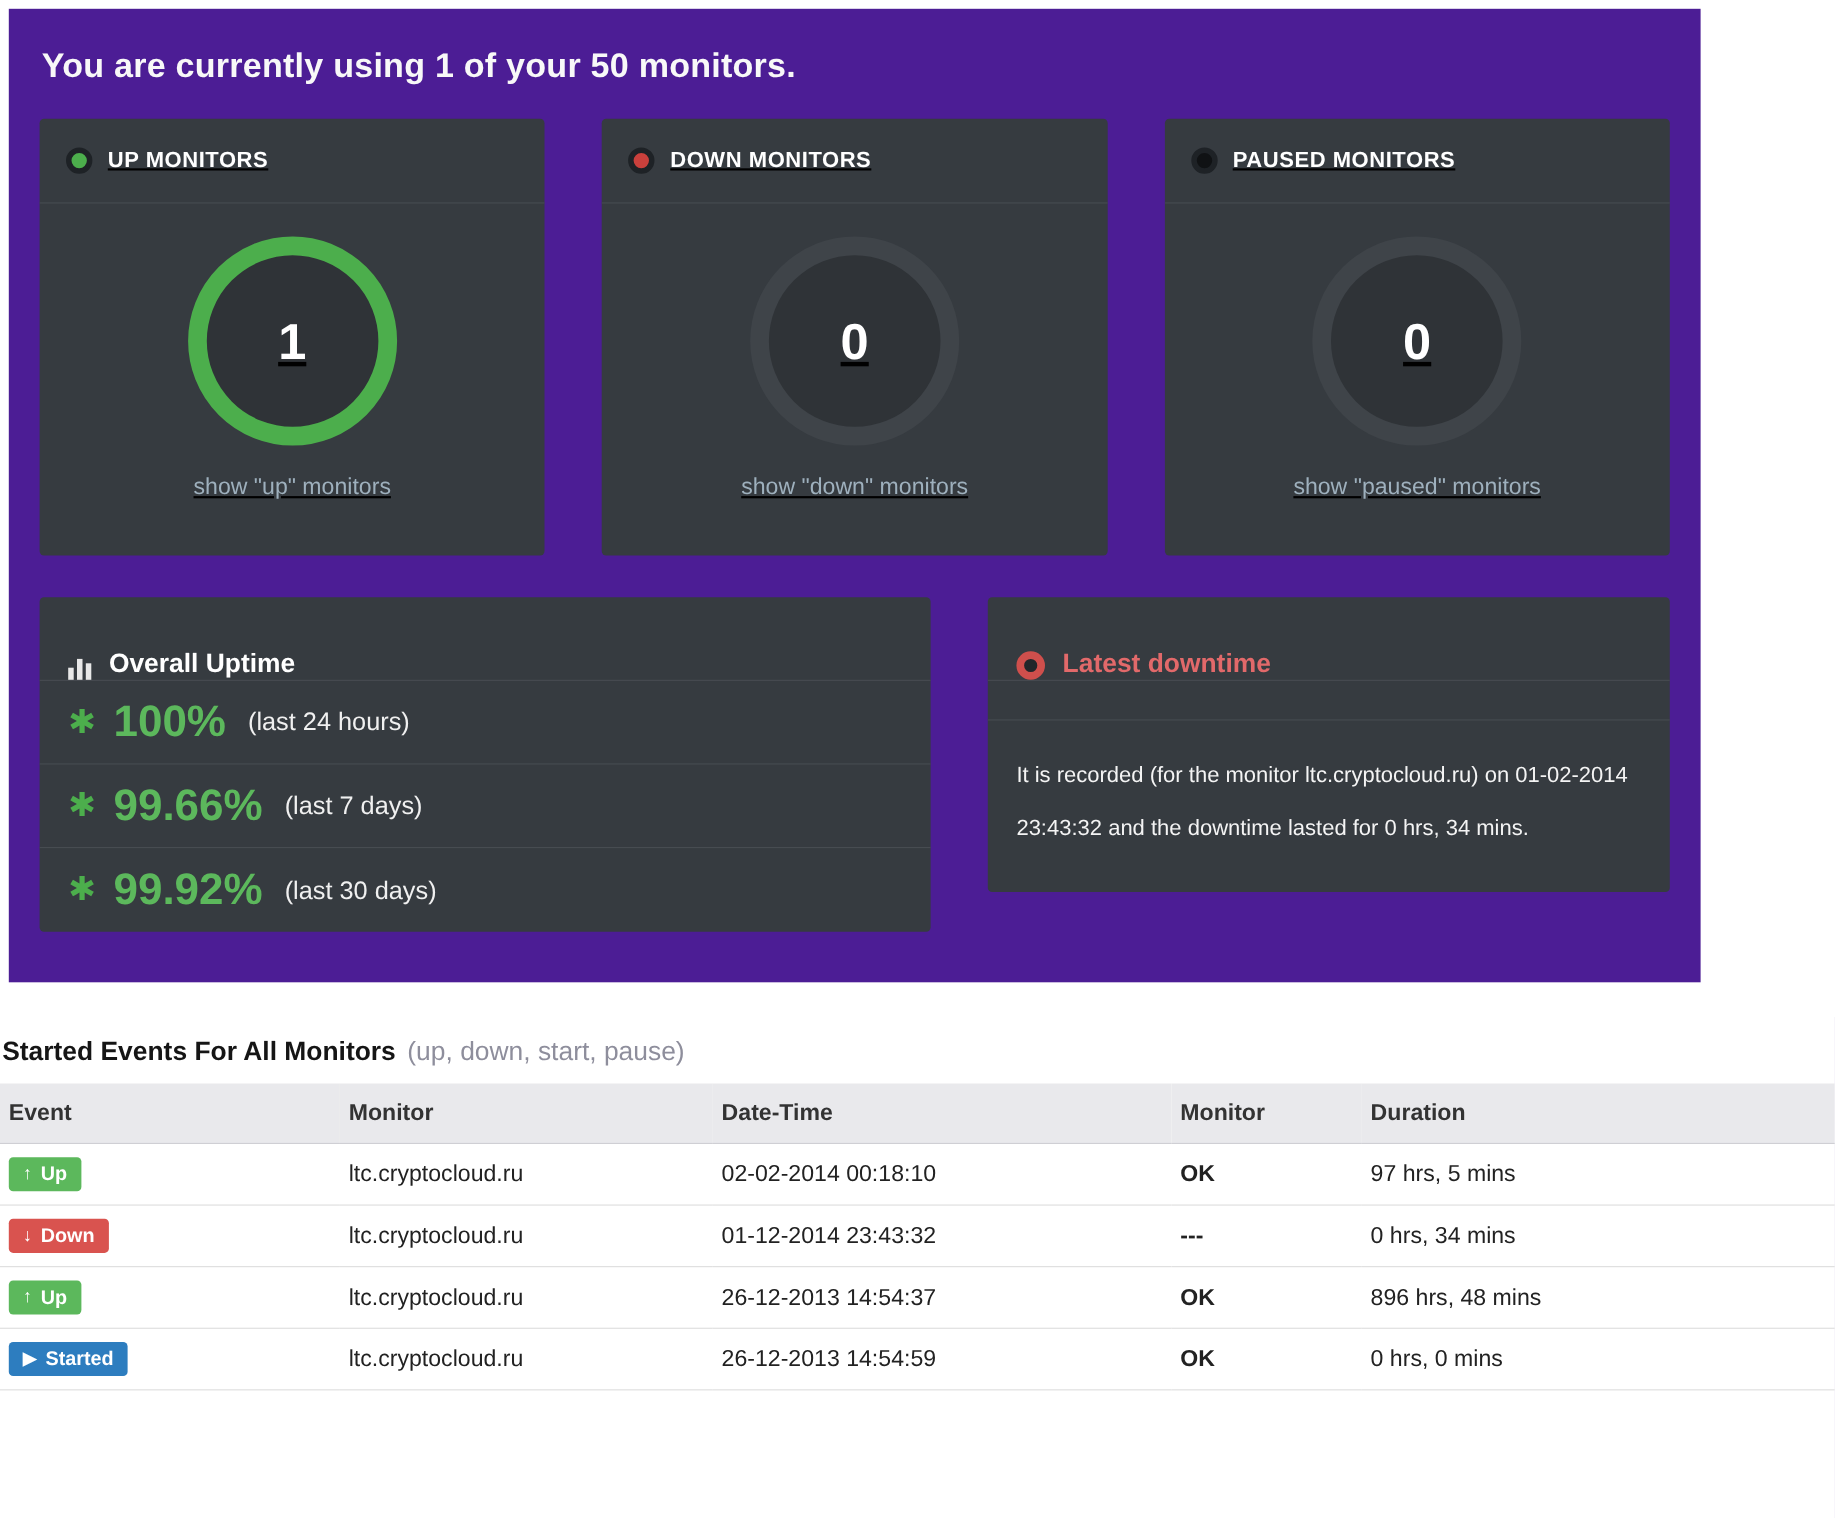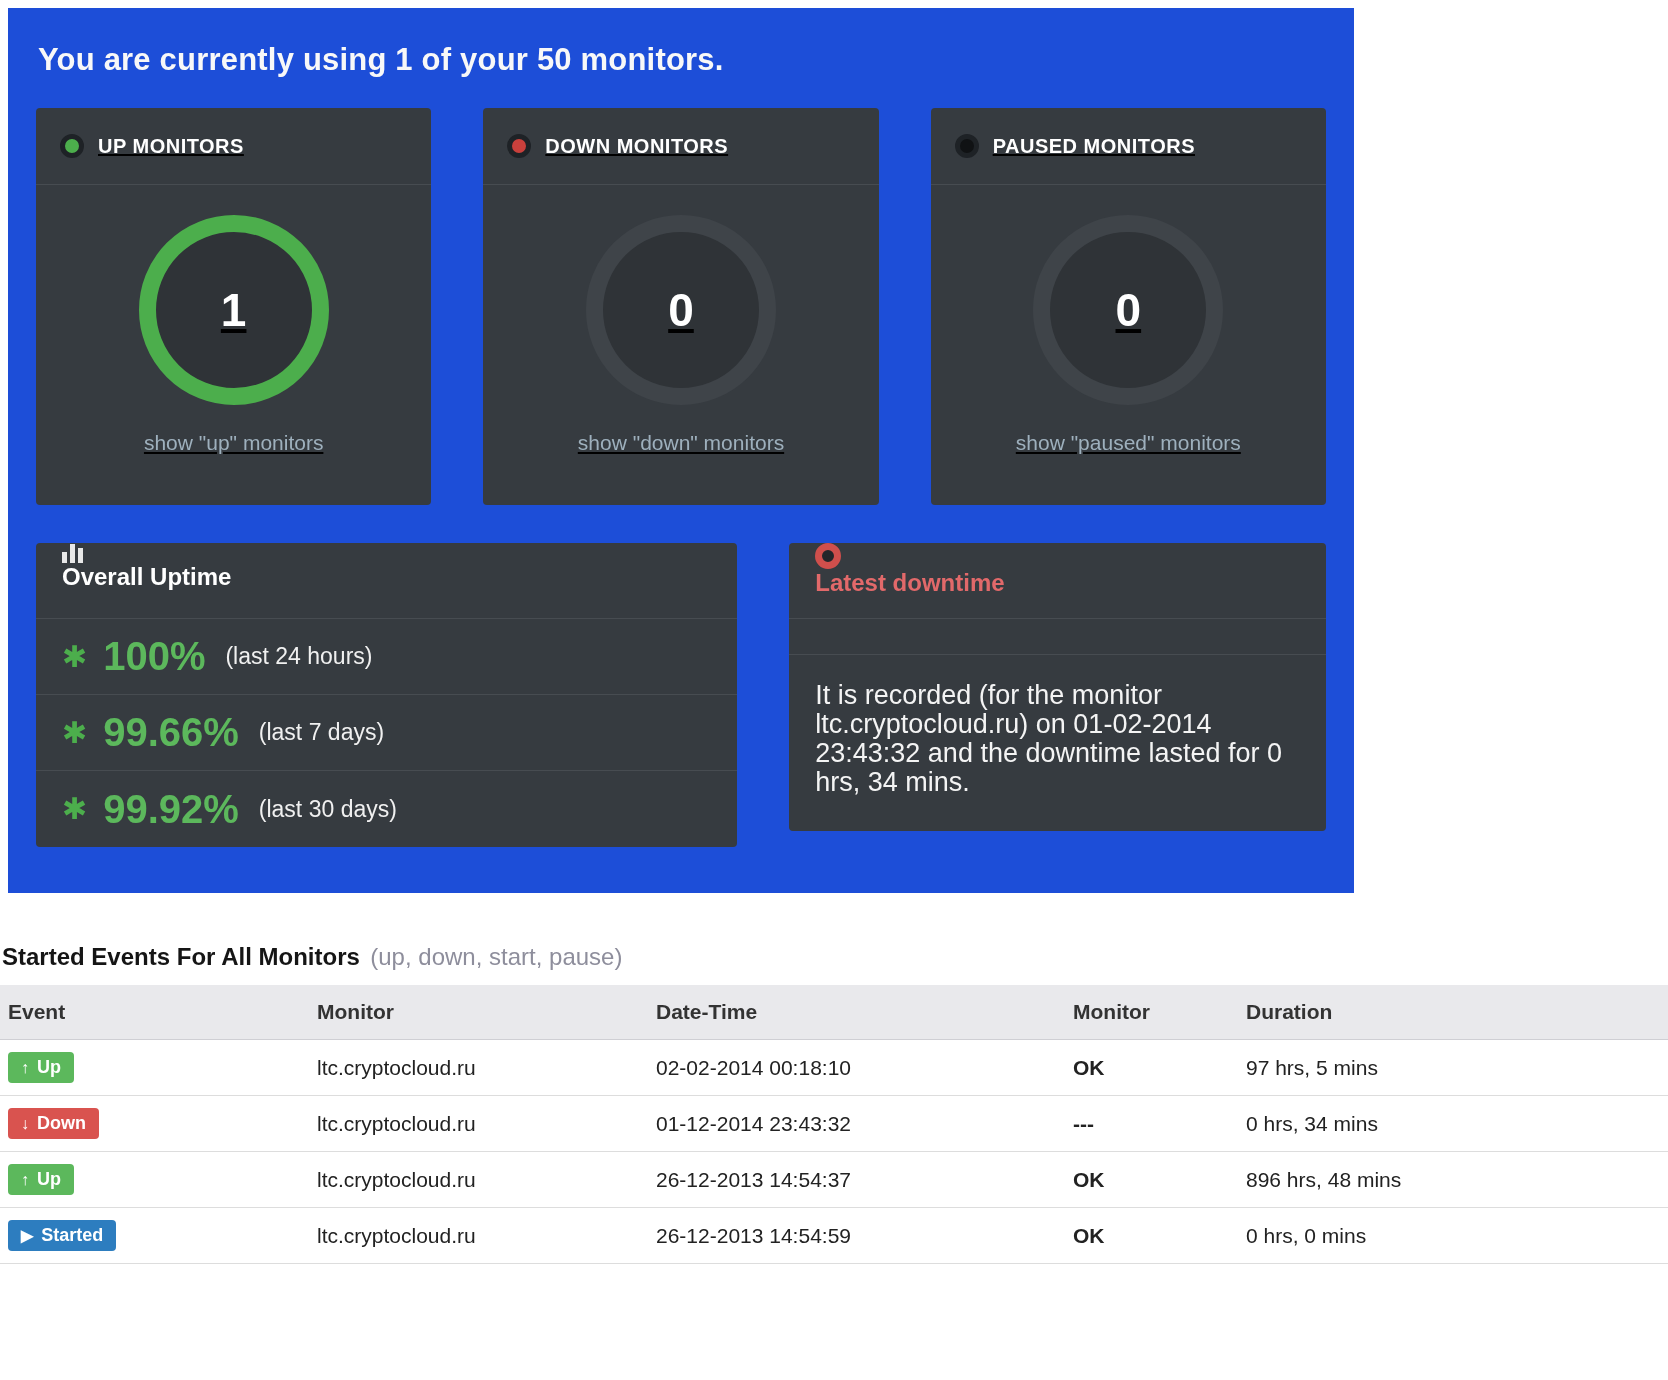--- a/index.html
+++ b/index.html
@@ -3,22 +3,22 @@
 <meta charset="utf-8">
 <style>
   * { box-sizing: border-box; margin: 0; padding: 0; }
   html, body { width: 1668px; min-height: 1380px; background: #ffffff;
     font-family: "Liberation Sans", sans-serif; }
 
   
   .dark-panel {
     position: relative;
     margin: 8px 0 0 8px;
-    width: 1346px;
-    background: #1d4ed8;
+    width: 1538px;
+    background: #4c1d95;
     padding: 28px 28px 46px 28px;
   }
   .panel-title {
     color: #f8f8f8;
     font-size: 31px;
     font-weight: bold;
     margin: 6px 0 30px 2px;
     letter-spacing: 0.2px;
   }
 
@@ -57,24 +57,23 @@
     margin-top: 26px; color: #9eb0bd; font-size: 21px; text-decoration: none;
     cursor: pointer;
   }
 
   
   .panels-row { display: flex; gap: 52px; margin-top: 38px; align-items: flex-start; }
   .panel { background: #363b40; border-radius: 4px; }
   .uptime-panel { width: 810px; }
   .downtime-panel { width: 620px; }
   .panel-header {
-    display: flex; align-items: flex-start; 
+    display: flex; align-items: flex-end; gap: 16px;
     height: 76px; padding: 0 26px;
     border-bottom: 1px solid #474c51;
-    flex-direction: column;
   }
   .panel-header-title { color: #ffffff; font-size: 24px; font-weight: bold; }
   .panel-header-title.red { color: #e2696a; }
 
   .bar-chart-icon { display: flex; align-items: flex-end; gap: 3px; height: 20px; }
   .bar-chart-icon i { display: block; width: 5px; background: #e8e8e8; }
   .bar-chart-icon i:nth-child(1) { height: 11px; }
   .bar-chart-icon i:nth-child(2) { height: 19px; }
   .bar-chart-icon i:nth-child(3) { height: 15px; }
 
@@ -88,21 +87,21 @@
     height: 76px; padding: 0 26px;
     border-bottom: 1px solid #474c51;
   }
   .uptime-row:last-child { border-bottom: none; }
   .starburst-icon { color: #4cae4c; font-size: 30px; line-height: 1; }
   .uptime-value { color: #5cb85c; font-size: 40px; font-weight: bold; }
   .uptime-period { color: #f0f0f0; font-size: 23px; margin-left: 4px; }
 
   .downtime-subheader { height: 36px; border-bottom: 1px solid #474c51; }
   .downtime-text {
-    color: #f4f4f4; font-size: 27px; line-height: 29px;
+    color: #f4f4f4; font-size: 20px; line-height: 48px;
     padding: 26px 26px 34px 26px;
   }
 
   
   .events-section { padding-top: 50px; }
   .events-title-row { padding-left: 2px; margin-bottom: 14px; }
   .events-title { color: #151515; font-size: 24px; font-weight: bold; }
   .events-subtitle { color: #8e8e9c; font-size: 24px; font-weight: normal; margin-left: 6px; }
 
   table.events-table { width: 1668px; border-collapse: collapse; table-layout: fixed; }

